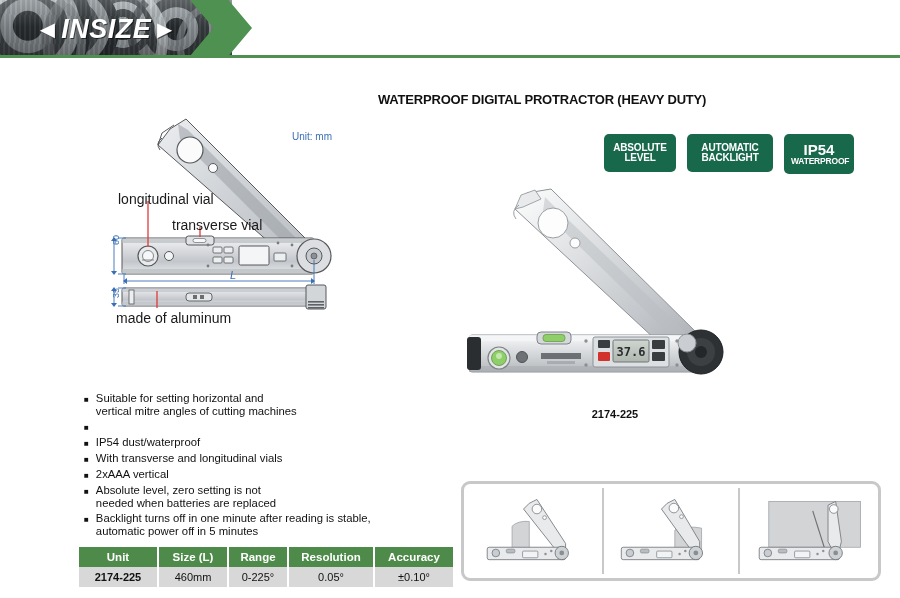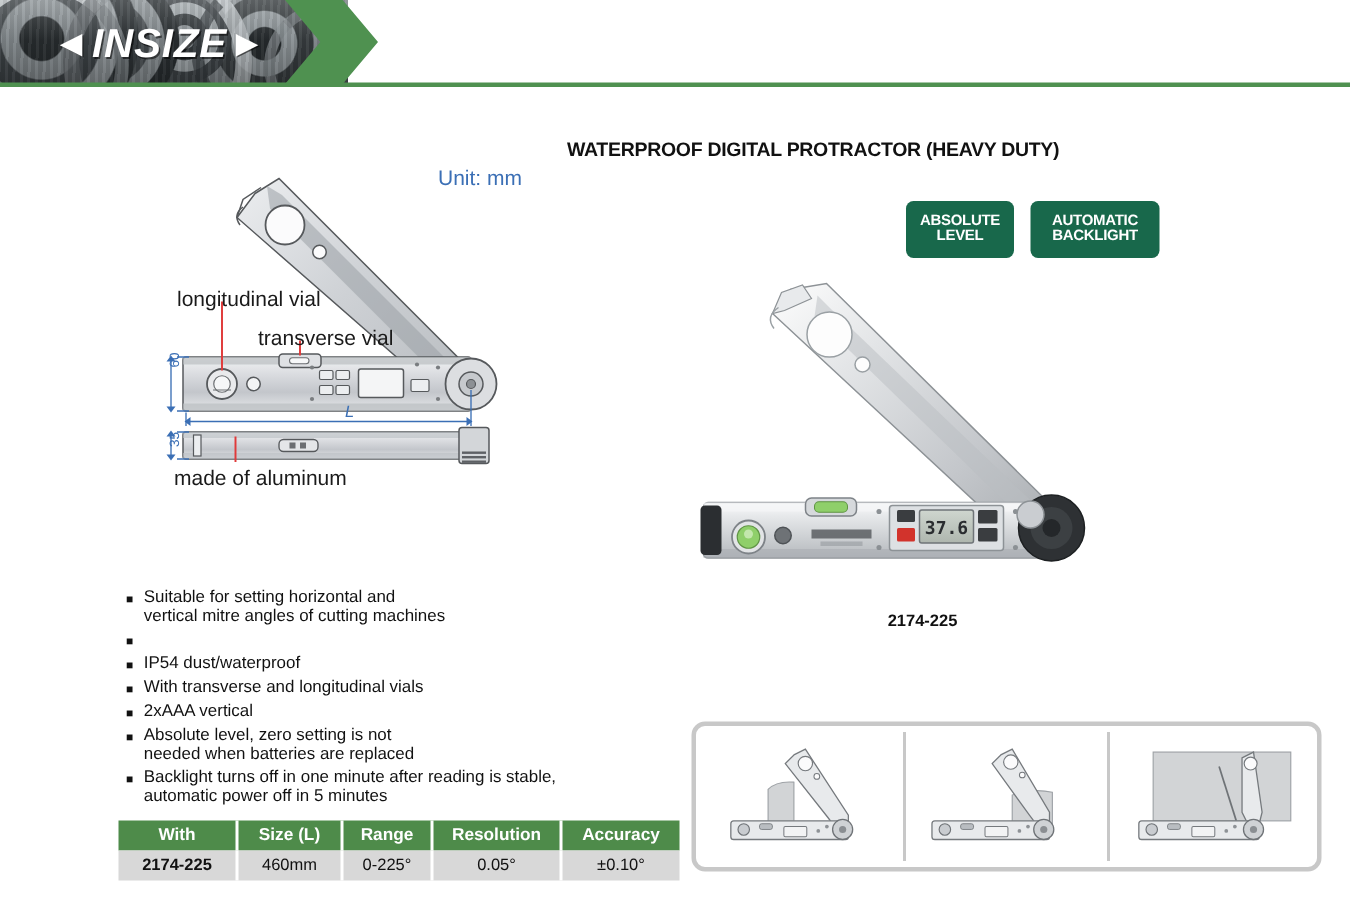--- a/index.html
+++ b/index.html
@@ -69,21 +69,21 @@
   .badge .l1{font-size:10px;letter-spacing:-.2px;}
   .badge .l2{font-size:10px;letter-spacing:-.2px;}
   .badge.ip .l1{font-size:15px;letter-spacing:0;}
   .badge.ip .l2{font-size:8.5px;letter-spacing:-.2px;}
   .b1{width:72px;height:28px;}
   .b2{width:58px;height:28px;}
   .b3{width:56px;height:30px;}
 
   
   .drawing{position:absolute;left:100px;top:105px;width:275px;height:220px;}
-  .unit-mm{position:absolute;left:192px;top:5px;font-size:14px;color:#3b6fb5;}
+  .unit-mm{position:absolute;left:192px;top:26px;font-size:10px;color:#3b6fb5;}
   .lbl{position:absolute;font-size:14px;color:#1a1a1a;white-space:nowrap;}
   .lbl-long{left:18px;top:86px;}
   .lbl-trans{left:72px;top:112px;}
   .lbl-alum{left:16px;top:205px;}
   .dim{position:absolute;font-size:9px;color:#3b6fb5;}
   .dim-60{left:11px;top:140px;transform:rotate(-90deg);transform-origin:left top;}
   .dim-35{left:11px;top:193px;transform:rotate(-90deg);transform-origin:left top;}
   .dim-L{left:130px;top:164px;font-style:italic;font-size:11px;}
 
   
@@ -153,20 +153,24 @@
 <div class="title">WATERPROOF DIGITAL PROTRACTOR (HEAVY DUTY)</div>
 
 <div class="badges">
   <div class="badge b2">
     <span class="l1">ABSOLUTE</span>
     <span class="l2">LEVEL</span>
   </div>
   <div class="badge b1">
     <span class="l1">AUTOMATIC</span>
     <span class="l2">BACKLIGHT</span>
+  </div>
+  <div class="badge b3 ip">
+    <span class="l1">IP54</span>
+    <span class="l2">WATERPROOF</span>
   </div>
 </div>
 
 <div class="drawing">
   <svg width="275" height="220" viewBox="0 0 275 220">
     <defs>
       <linearGradient id="barG" x1="0" y1="0" x2="0" y2="1">
         <stop offset="0%" stop-color="#f2f3f4"></stop>
         <stop offset="35%" stop-color="#d8dade"></stop>
         <stop offset="65%" stop-color="#c3c6cb"></stop>
@@ -367,21 +371,21 @@
   </div>
   <div class="bullet">
     <span class="sq">■</span>
     <span class="bt">Backlight turns off in one minute after reading is stable,<br>automatic power off in 5 minutes</span>
   </div>
 </div>
 
 <table class="spec">
   <thead>
     <tr>
-      <th class="c-code">With</th>
+      <th class="c-code">Unit</th>
       <th class="c-size">Size (L)</th>
       <th class="c-range">Range</th>
       <th class="c-res">Resolution</th>
       <th class="c-acc">Accuracy</th>
     </tr>
   </thead>
   <tbody>
     <tr>
       <td>2174-225</td>
       <td class="reg">460mm</td>

